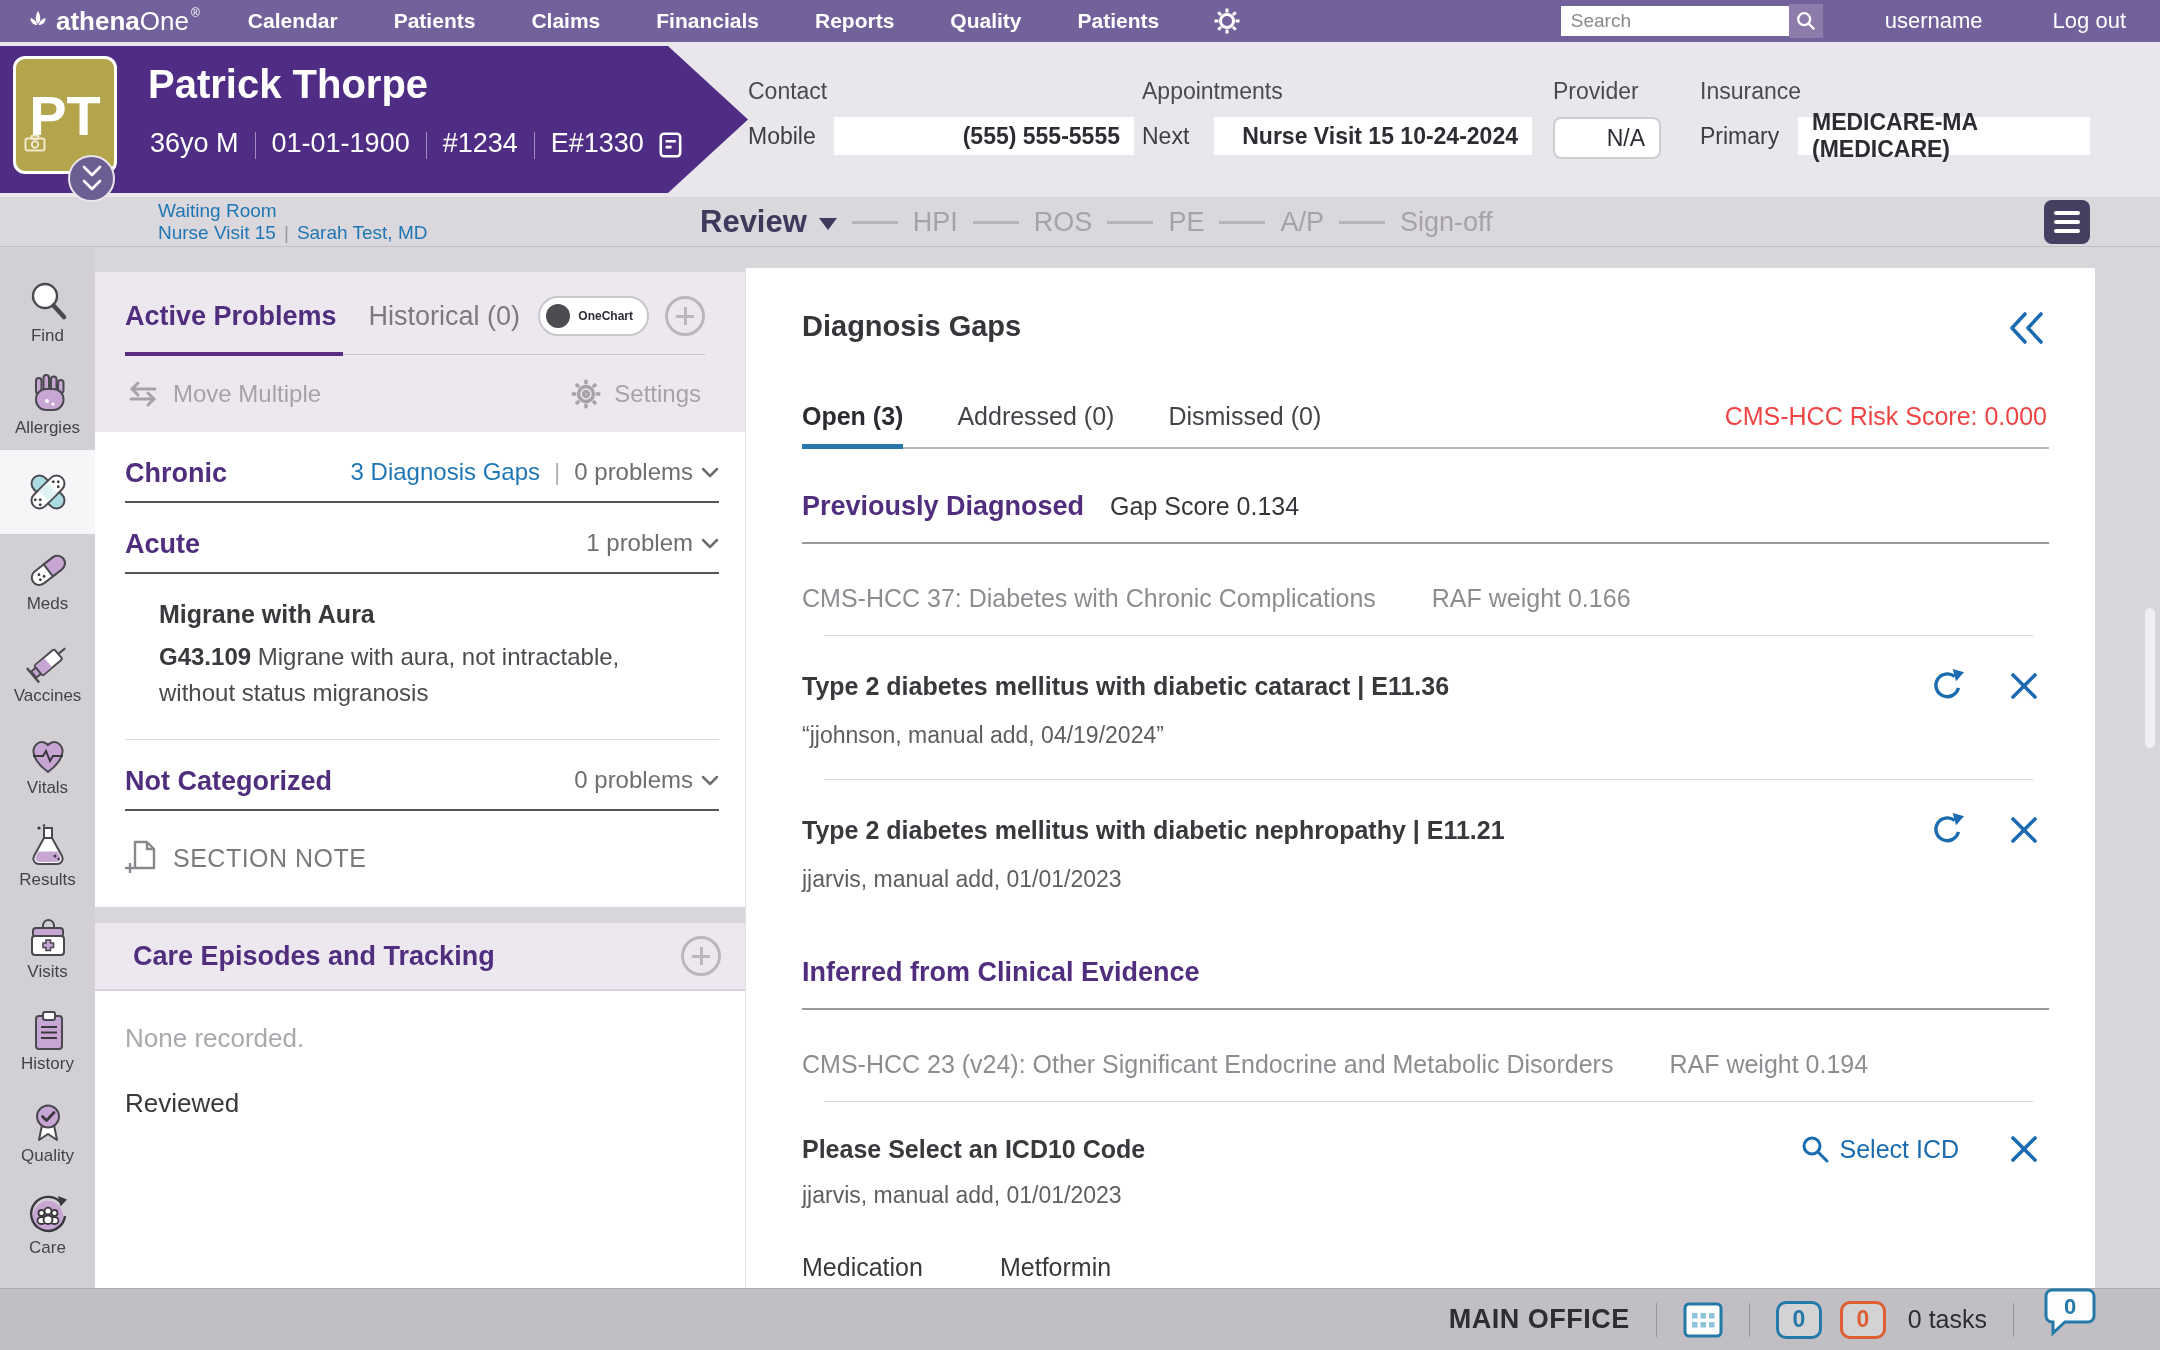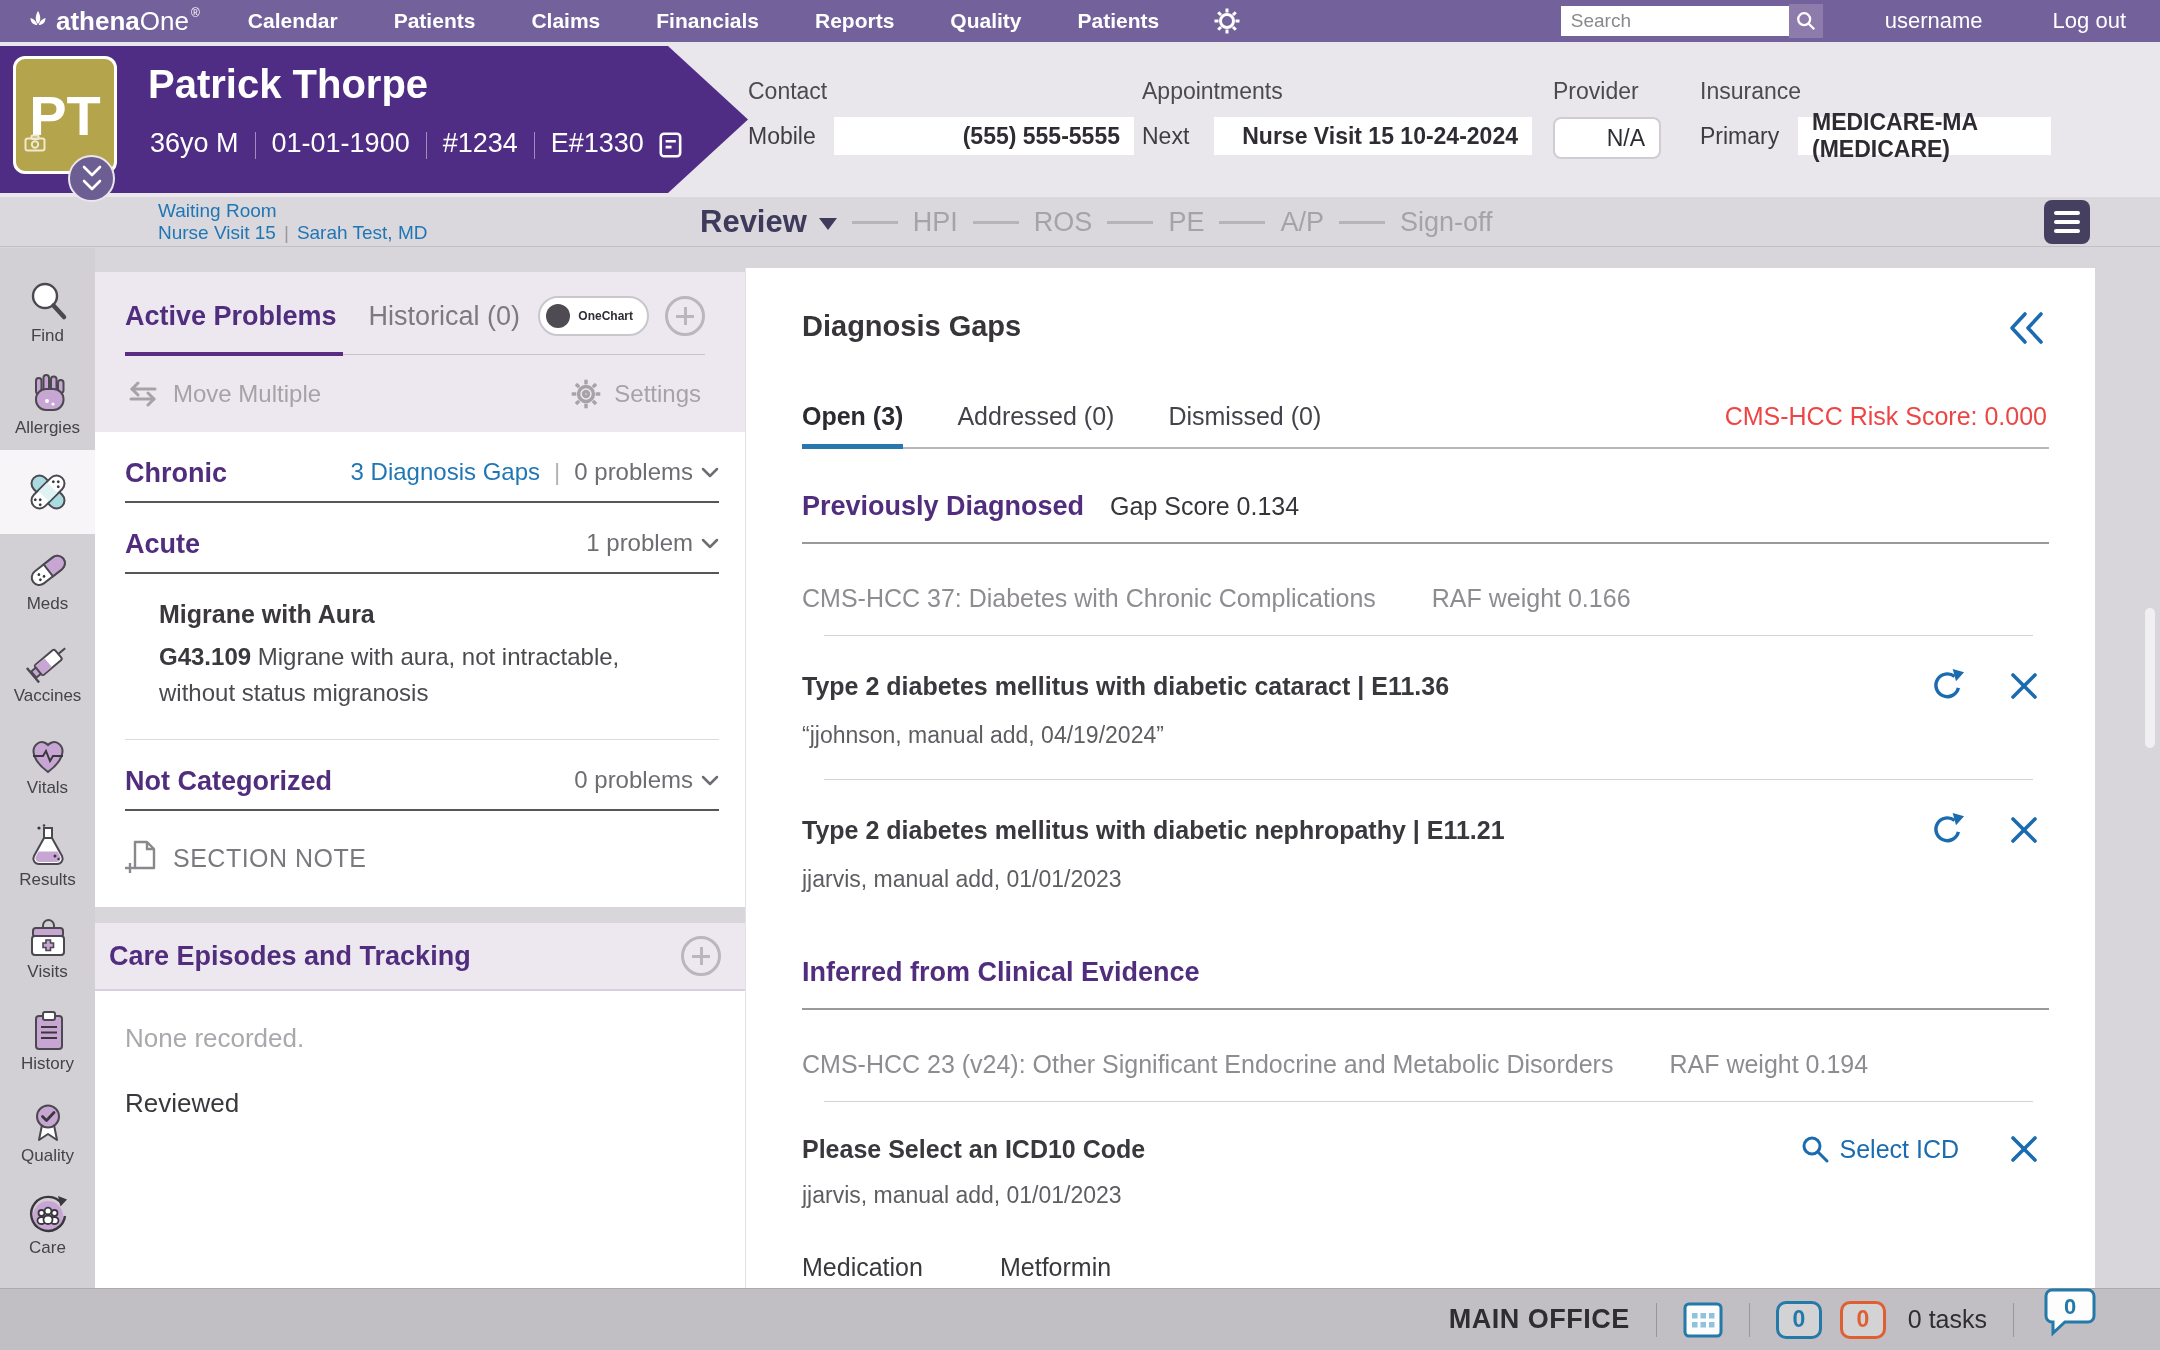--- a/index.html
+++ b/index.html
@@ -92,21 +92,21 @@
   .link-blue{color:#1f76b5;cursor:pointer;}
   .pipe{color:#b5b3b8;margin:0 6px;}
   .rule-dark{height:2px;background:#57555a;margin:0 26px 0 30px;}
   .problem{padding:26px 26px 0 64px;}
   .problem-name{font-size:25px;font-weight:bold;color:#3a383d;}
   .problem-desc{font-size:24px;color:#4c4a4f;line-height:1.5;margin-top:10px;width:490px;}
   .code{font-weight:bold;color:#3a383d;}
   .rule-light{height:1px;background:#dcdade;margin:28px 26px 0 30px;}
   .section-note{display:flex;align-items:center;gap:14px;padding:28px 0 30px 28px;font-size:25px;color:#7b797e;letter-spacing:.5px;cursor:pointer;}
   .lp-gap{height:16px;background:#d8d6da;}
-  .care-head{background:#ede8f0;border-bottom:2px solid #d8cfe0;display:flex;align-items:center;padding:0 24px 0 14px;height:66px;}
+  .care-head{background:#ede8f0;border-bottom:2px solid #d8cfe0;display:flex;align-items:center;padding:0 24px 0 38px;height:66px;}
   .care-body{background:#fff;flex:1;padding:32px 30px;}
   .none-rec{font-size:26px;color:#aaa8ad;}
   .reviewed{font-size:26px;color:#3a383d;margin-top:34px;}
 
   
   .main-panel{position:absolute;left:745px;top:20px;width:1350px;bottom:0;background:#fff;box-sizing:border-box;
     padding:42px 46px 0 56px;border-left:1px solid #e3e1e5;}
   .mp-head{display:flex;align-items:flex-start;}
   .mp-title{font-size:29px;font-weight:bold;color:#37353a;}
   .collapse{margin-left:auto;cursor:pointer;margin-right:2px;}
@@ -247,21 +247,21 @@
     <div class="fgroup" style="left:1553px;">
       <div class="flabel clip">Provider</div>
       <div class="frow">
         <span class="fval boxed" style="width:108px;">N/A</span>
       </div>
     </div>
     <div class="fgroup" style="left:1700px;">
       <div class="flabel">Insurance</div>
       <div class="frow">
         <span class="fkey" style="width:98px;">Primary</span>
-        <span class="fval" style="width:253px;">MEDICARE-MA (MEDICARE)</span>
+        <span class="fval" style="width:292px;">MEDICARE-MA (MEDICARE)</span>
       </div>
     </div>
 
     <div class="chev-circle">
       <svg width="22" height="13" viewBox="0 0 22 13">
           <polyline points="3,2 11,10 19,2" stroke="#fff" stroke-width="2.6" fill="none" stroke-linecap="round" stroke-linejoin="round"></polyline>
         </svg>
       <svg width="22" height="13" viewBox="0 0 22 13">
           <polyline points="3,2 11,10 19,2" stroke="#fff" stroke-width="2.6" fill="none" stroke-linecap="round" stroke-linejoin="round"></polyline>
         </svg>

